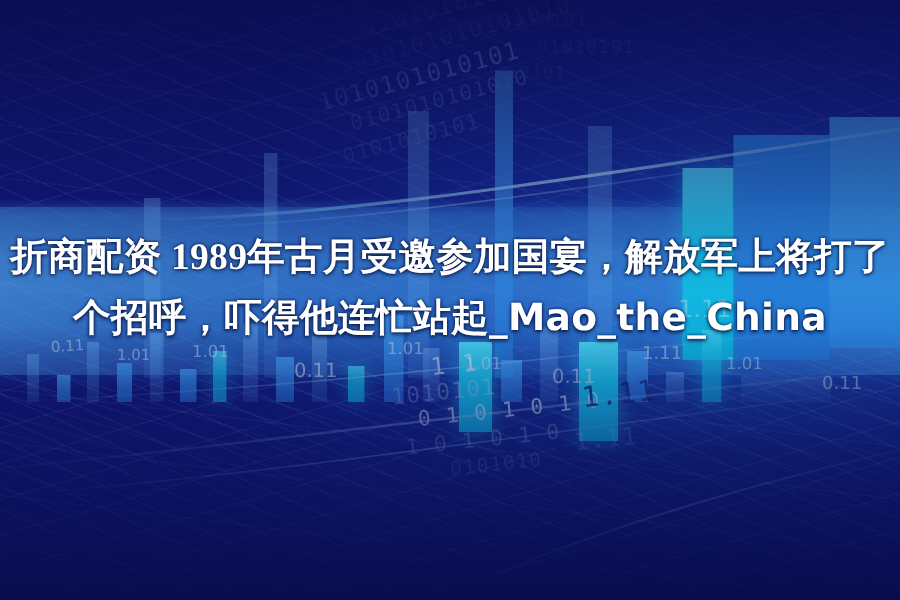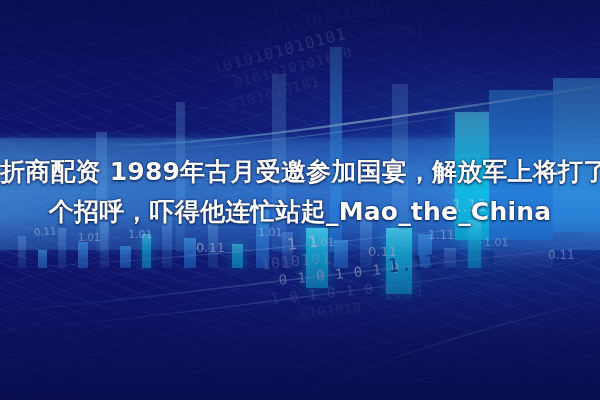--- a/index.html
+++ b/index.html
@@ -130,21 +130,21 @@
     position:absolute;left:0;right:0;top:152px;
     text-align:center;
     font-weight:bold;
     font-size:25px;
     line-height:40px;
     color:#ffffff;
     text-shadow:0 1px 3px rgba(4,14,60,.85), 0 0 2px rgba(6,18,70,.9);
     letter-spacing:.2px;
     white-space:nowrap;
   }
-  #headline .l1{display:block;}
+  #headline .l1{display:block;font-family:Liberation Serif, serif;}
   #headline .l2{display:block;}
 </style>
 </head>
 <body>
 
 <div id="stage">
 
   <div class="layer bg-base"></div>
   <div class="layer bg-deep-left"></div>
 

